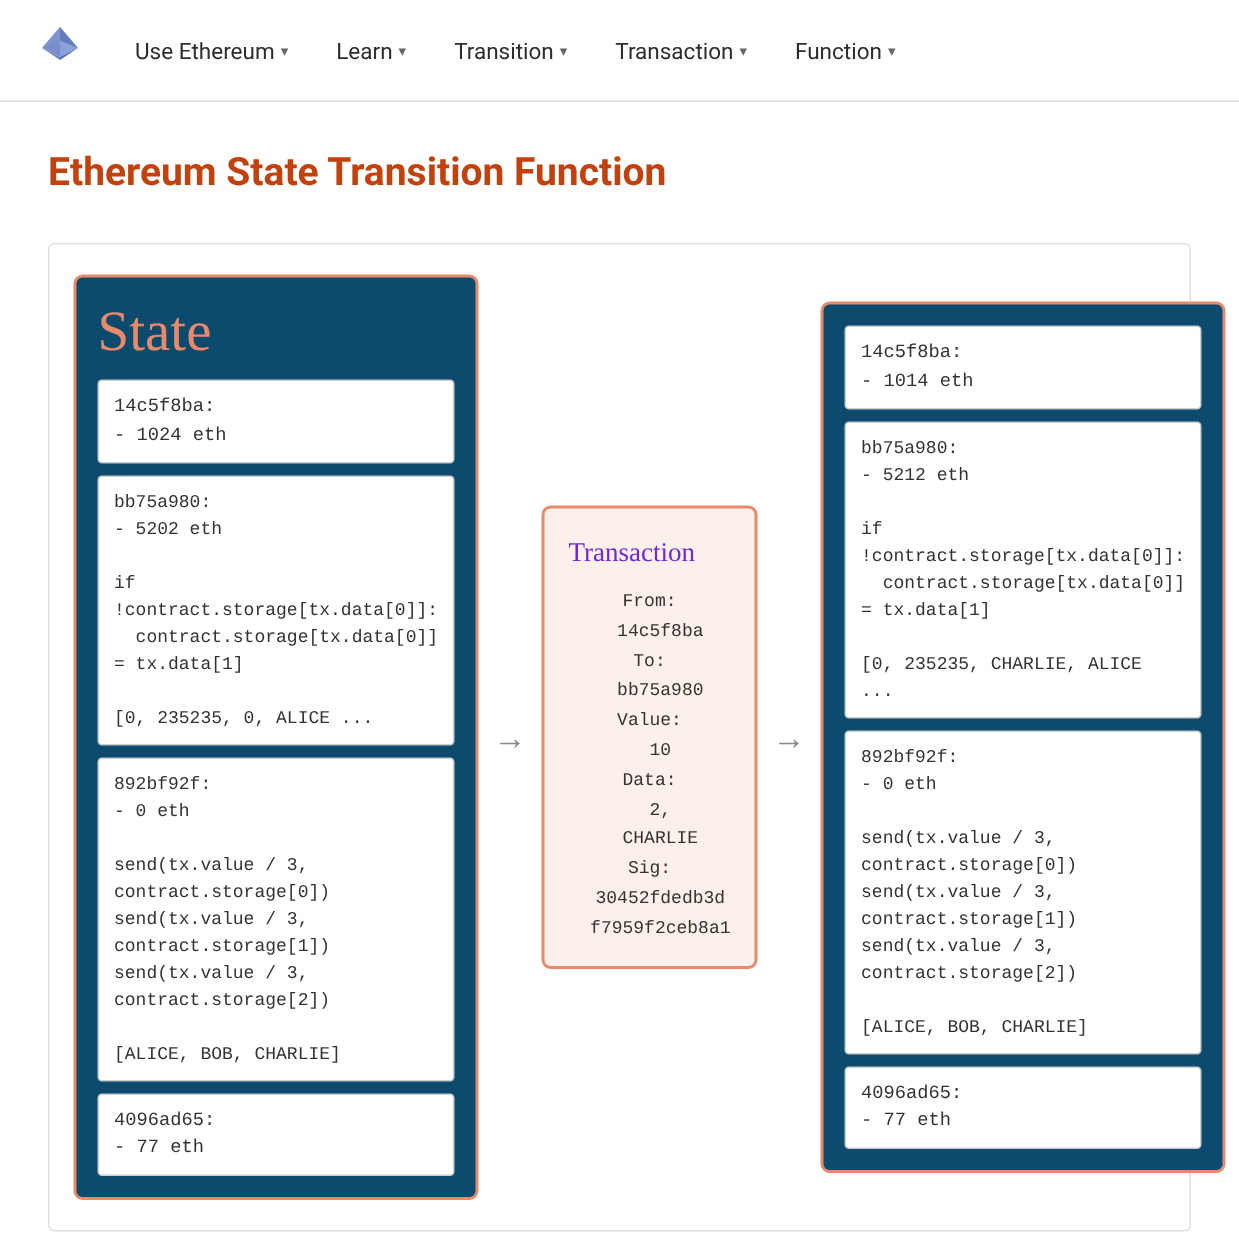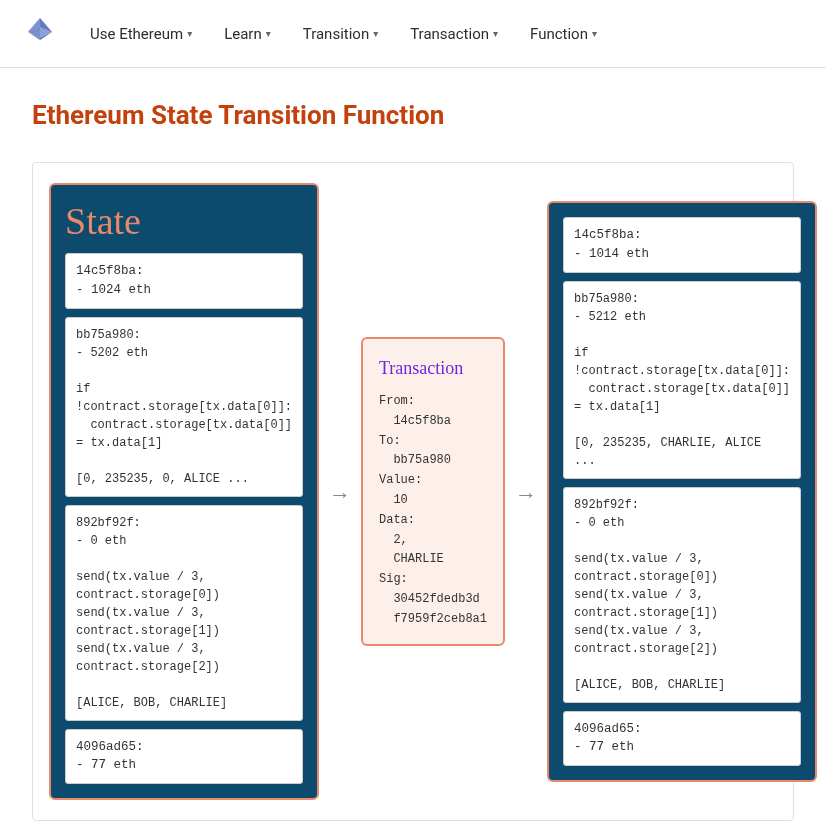--- a/index.html
+++ b/index.html
@@ -124,20 +124,21 @@
       color: #6d28d9;
       font-family: Georgia, serif;
       margin-bottom: 8px;
     }
 
     
     .tx-content {
       font-family: 'Courier New', Courier, monospace;
       font-size: 12px;
       line-height: 1.65;
+      text-align: center;
     }
   </style>
 </head>
 <body>
 
 <nav>
   <div>
     <svg class="nav-logo" viewBox="0 0 32 32" xmlns="http://www.w3.org/2000/svg">
       <polygon points="16,2 28,16 16,22" fill="#8197d4" opacity="0.9"></polygon>
       <polygon points="16,2 4,16 16,22" fill="#6a82c4" opacity="0.9"></polygon>

